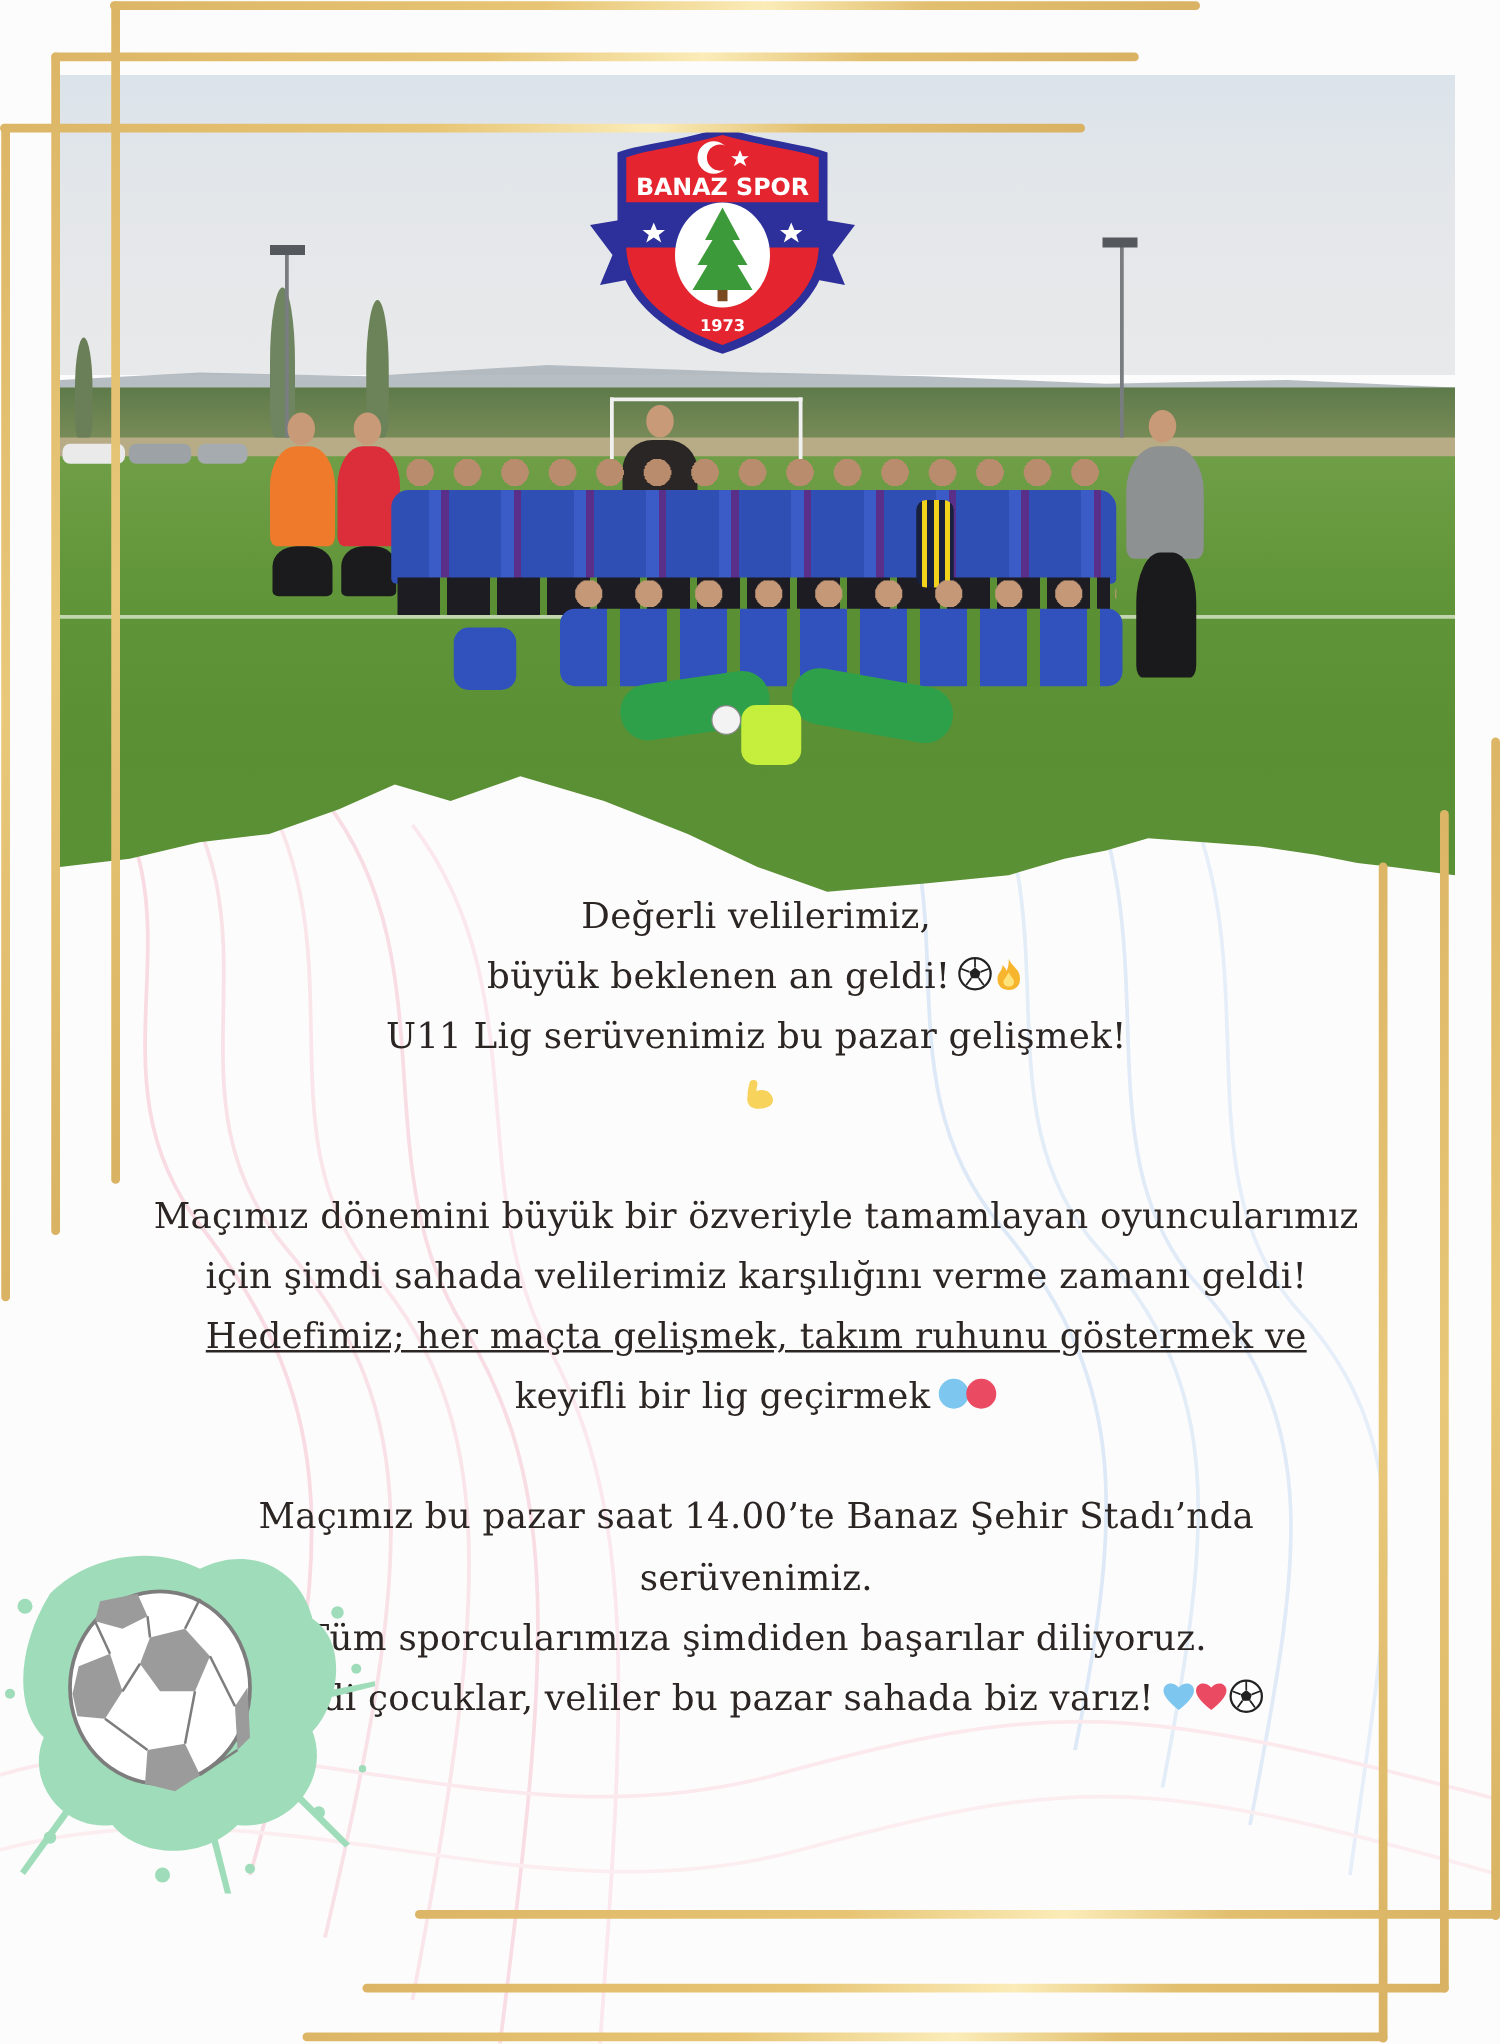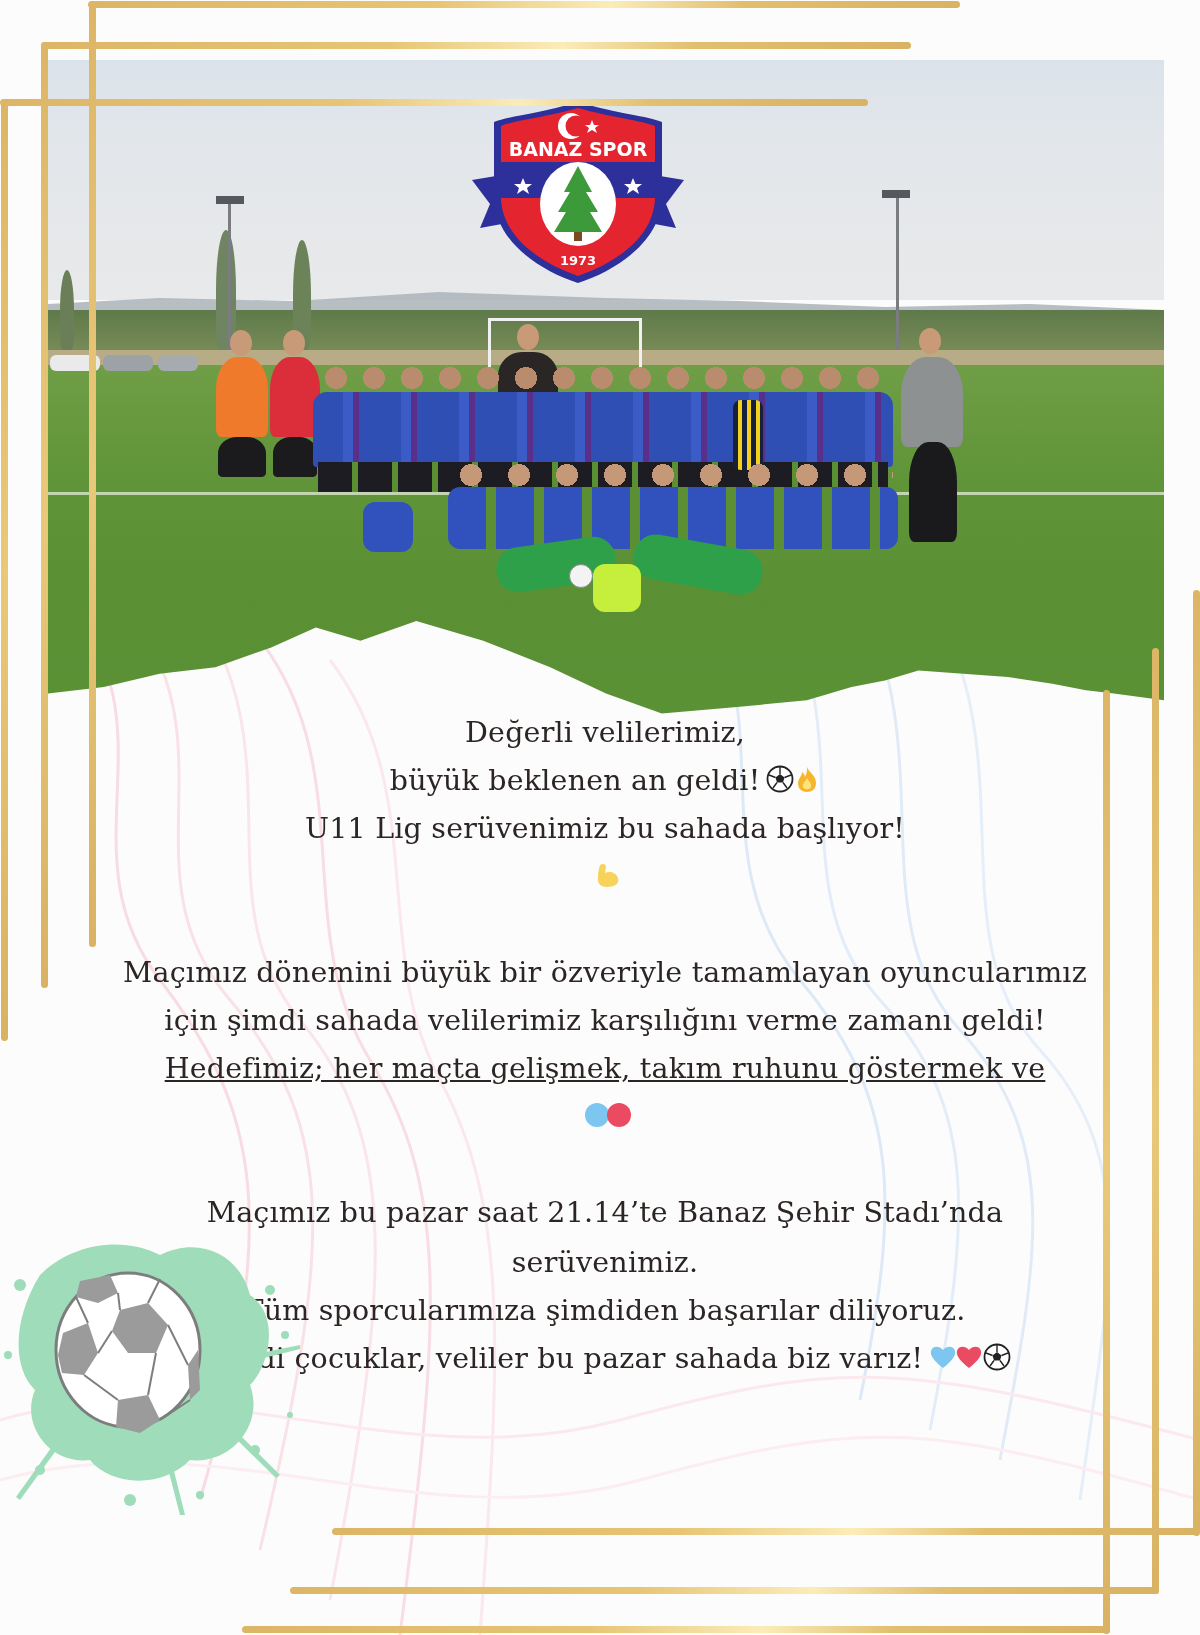--- a/index.html
+++ b/index.html
@@ -147,35 +147,35 @@
 
 <div class="text-line" style="top:716px;"><span>Değerli velilerimiz,</span></div>
 <div class="text-line" style="top:764px;"><span>büyük beklenen an geldi!</span><span class="emoji"><svg width="28" height="28" viewBox="0 0 28 28">
         <circle cx="14" cy="14" r="12.5" fill="#fff" stroke="#222" stroke-width="1.8"></circle>
         <polygon points="14,9 18.5,12.5 17,17.5 11,17.5 9.5,12.5" fill="#222"></polygon>
         <path d="M14 9 L14 2 M18.5 12.5 L25 10 M17 17.5 L21 23 M11 17.5 L7 23 M9.5 12.5 L3 10" stroke="#222" stroke-width="1.4"></path>
       </svg></span><span class="emoji" style="margin-left:0"><svg width="26" height="28" viewBox="0 0 26 28">
         <path d="M13 2 C 15 8, 22 10, 22 18 C 22 24, 18 27, 13 27 C 8 27, 4 24, 4 18 C 4 13, 8 12, 8 7 C 10 9, 11 10, 11 12 C 13 9, 13 5, 13 2 Z" fill="#f7b52e"></path>
         <path d="M13 13 C 15 17, 18 18, 17 22 C 16 25, 10 25, 9 22 C 8 19, 11 17, 13 13 Z" fill="#fde37a"></path>
       </svg></span></div>
-<div class="text-line" style="top:812px;"><span>U11 Lig serüvenimiz bu sahada başlıyor!</span></div>
+<div class="text-line" style="top:812px;"><span>U11 Lig serüvenimiz bu pazar gelişmek!</span></div>
 <div class="text-line" style="top:860px;"><span class="emoji"><svg width="28" height="28" viewBox="0 0 28 28">
         <path d="M6 4 C 9 2, 12 3, 12 6 L 11 12 C 15 10, 22 11, 24 17 C 26 23, 20 26, 13 26 C 6 26, 3 22, 4 16 C 4 11, 5 8, 6 4 Z" fill="#f7d35c"></path>
       </svg></span></div>
 
 <div class="text-line" style="top:956px;"><span>Maçımız dönemini büyük bir özveriyle tamamlayan oyuncularımız</span></div>
 <div class="text-line" style="top:1004px;"><span>için şimdi sahada velilerimiz karşılığını verme zamanı geldi!</span></div>
 <div class="text-line" style="top:1052px;text-decoration:underline;"><span>Hedefimiz; her maçta gelişmek, takım ruhunu göstermek ve</span></div>
-<div class="text-line" style="top:1100px;"><span class="emoji"><svg width="26" height="26">
+<div class="text-line" style="top:1100px;"><span>keyifli bir lig geçirmek</span><span class="emoji"><svg width="26" height="26">
         <circle cx="13" cy="13" r="12" fill="#7cc6ef"></circle>
       </svg></span><span class="emoji" style="margin-left:-4px"><svg width="26" height="26">
         <circle cx="13" cy="13" r="12" fill="#ea4b63"></circle>
       </svg></span></div>
 
-<div class="text-line" style="top:1196px;"><span>Maçımız bu pazar saat 21.14’te Banaz Şehir Stadı’nda</span></div>
+<div class="text-line" style="top:1196px;"><span>Maçımız bu pazar saat 14.00’te Banaz Şehir Stadı’nda</span></div>
 <div class="text-line" style="top:1246px;"><span>serüvenimiz.</span></div>
 <div class="text-line" style="top:1294px;"><span>Tüm sporcularımıza şimdiden başarılar diliyoruz.</span></div>
 <div class="text-line" style="top:1342px;"><span>Haydi çocuklar, veliler bu pazar sahada biz varız!</span><span class="emoji"><svg width="28" height="26" viewBox="0 0 28 26">
         <path d="M14 24 C 4 16, 1 11, 2 7 C 3 2, 10 1, 14 6 C 18 1, 25 2, 26 7 C 27 11, 24 16, 14 24 Z" fill="#7cc6ef"></path>
       </svg></span><span class="emoji" style="margin-left:-2px"><svg width="28" height="26" viewBox="0 0 28 26">
         <path d="M14 24 C 4 16, 1 11, 2 7 C 3 2, 10 1, 14 6 C 18 1, 25 2, 26 7 C 27 11, 24 16, 14 24 Z" fill="#ea4b63"></path>
       </svg></span><span class="emoji" style="margin-left:0"><svg width="28" height="28" viewBox="0 0 28 28">
         <circle cx="14" cy="14" r="12.5" fill="#fff" stroke="#222" stroke-width="1.8"></circle>
         <polygon points="14,9 18.5,12.5 17,17.5 11,17.5 9.5,12.5" fill="#222"></polygon>
         <path d="M14 9 L14 2 M18.5 12.5 L25 10 M17 17.5 L21 23 M11 17.5 L7 23 M9.5 12.5 L3 10" stroke="#222" stroke-width="1.4"></path>

